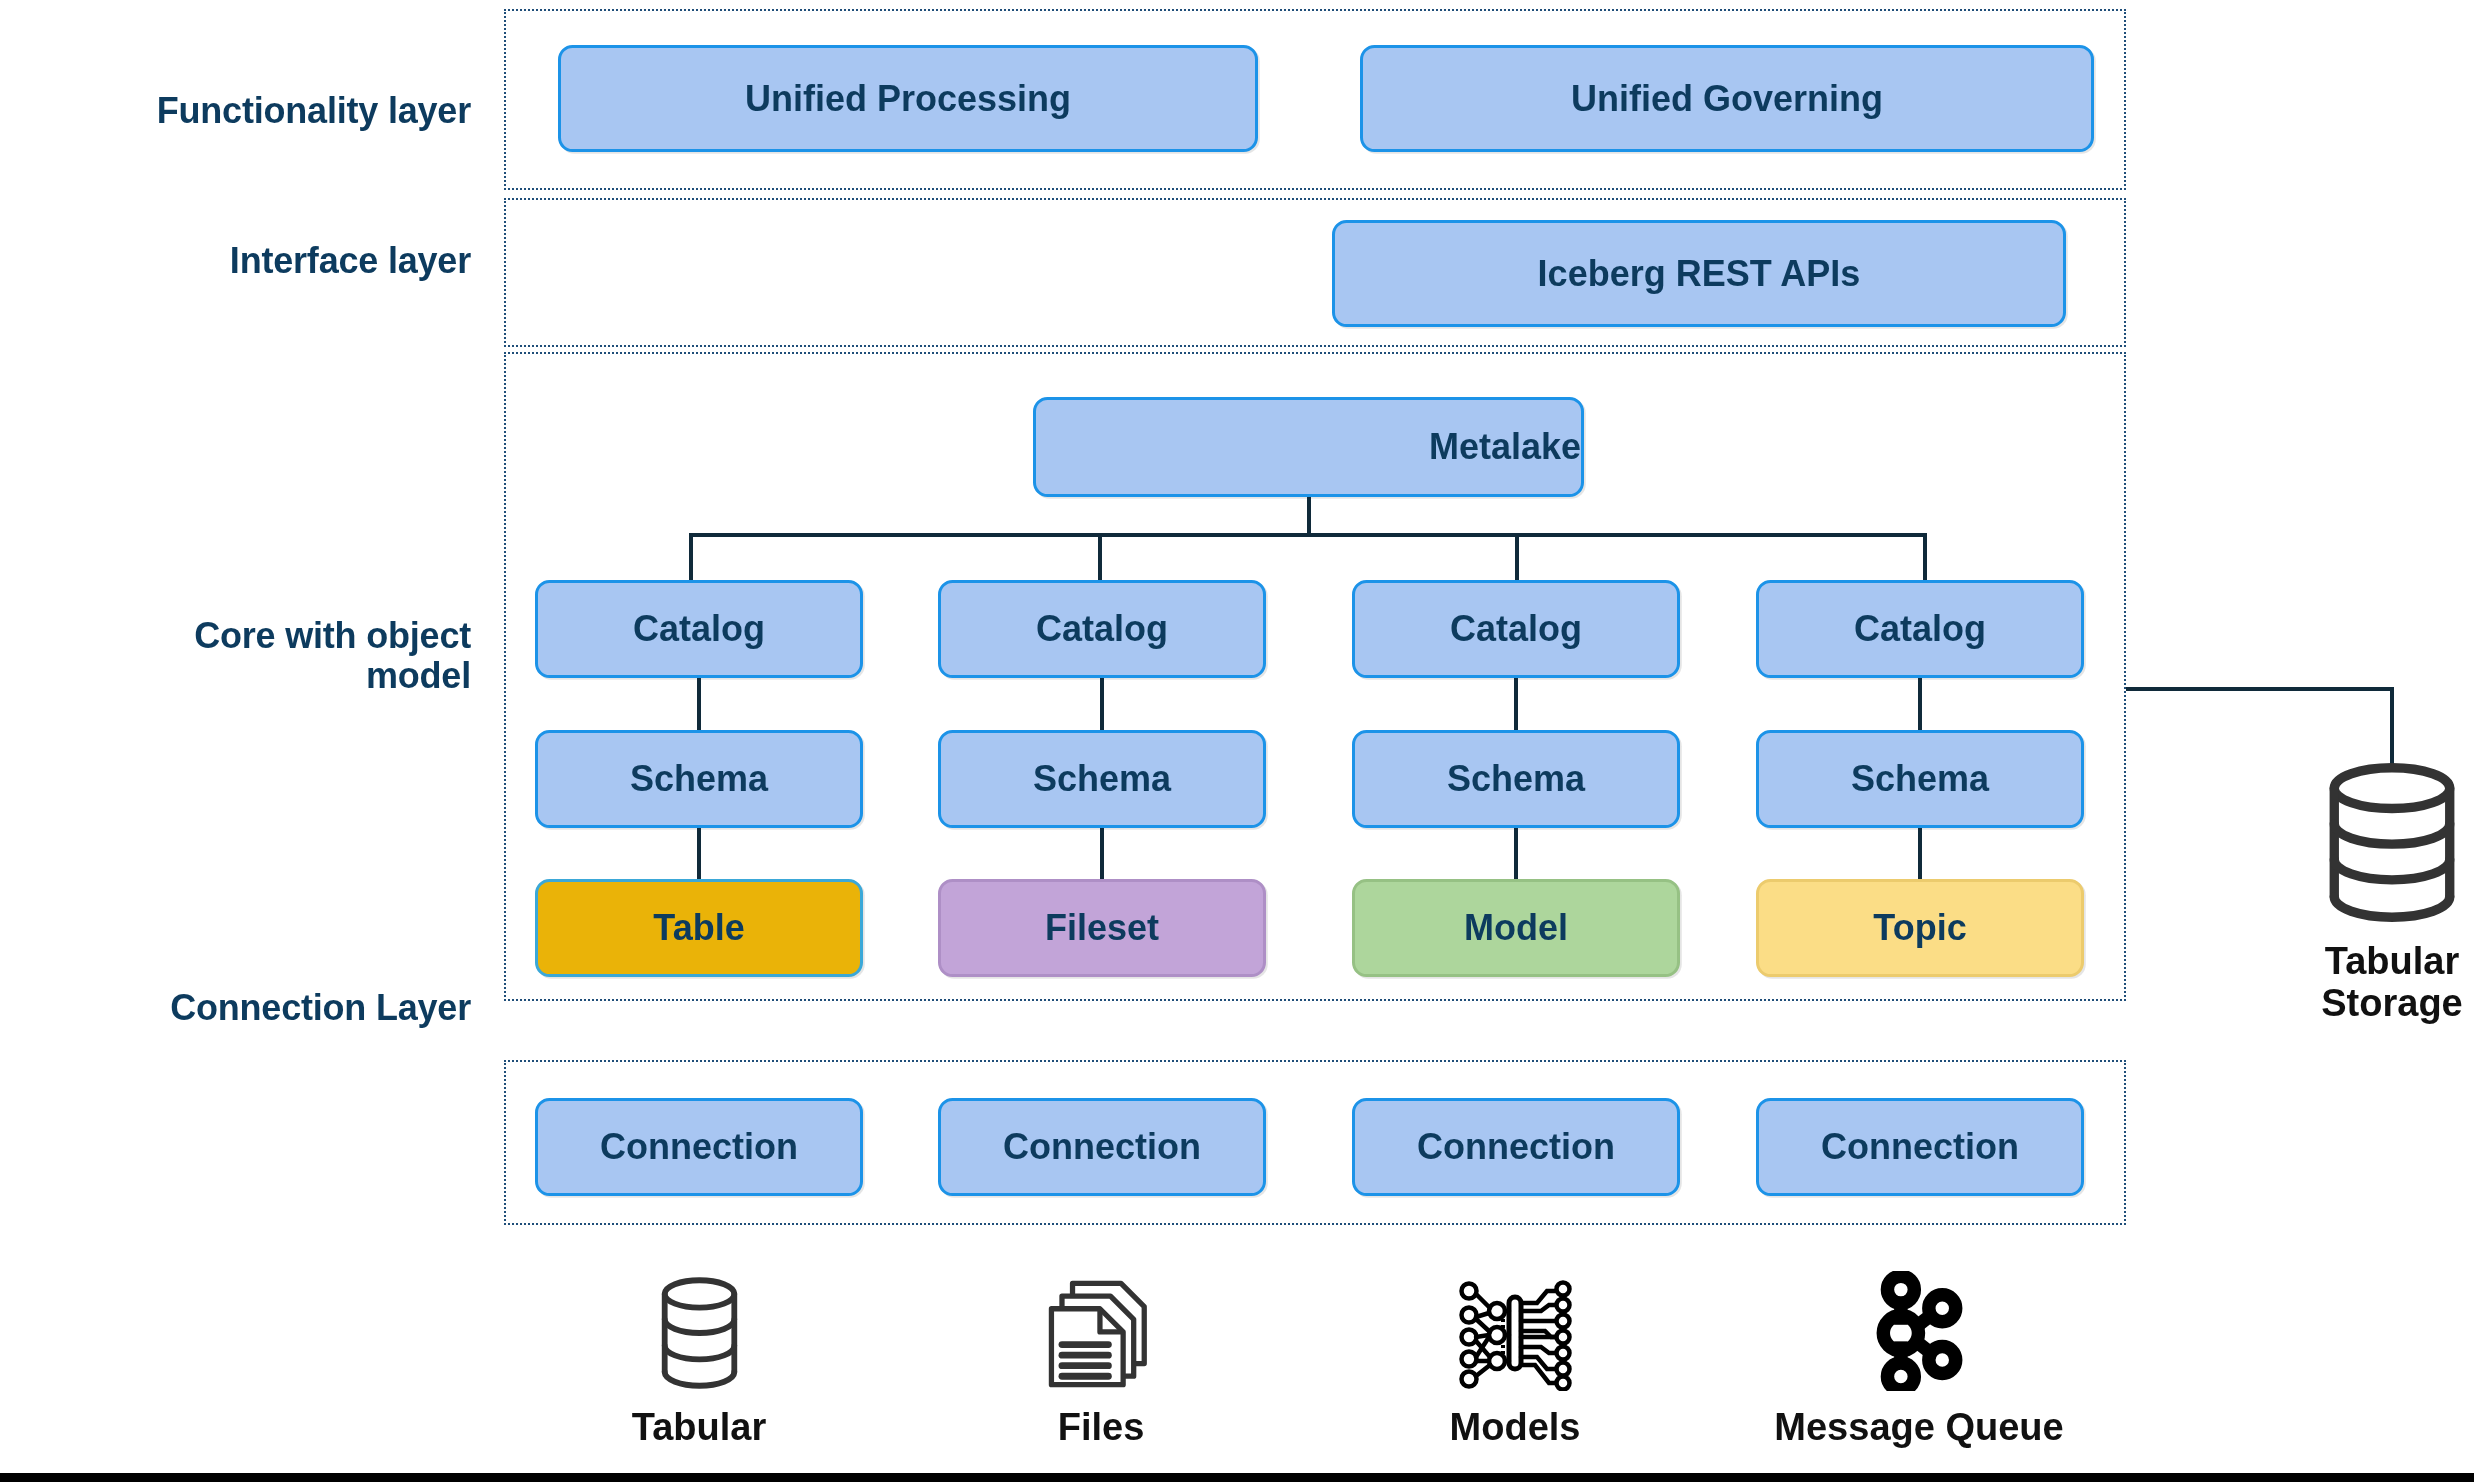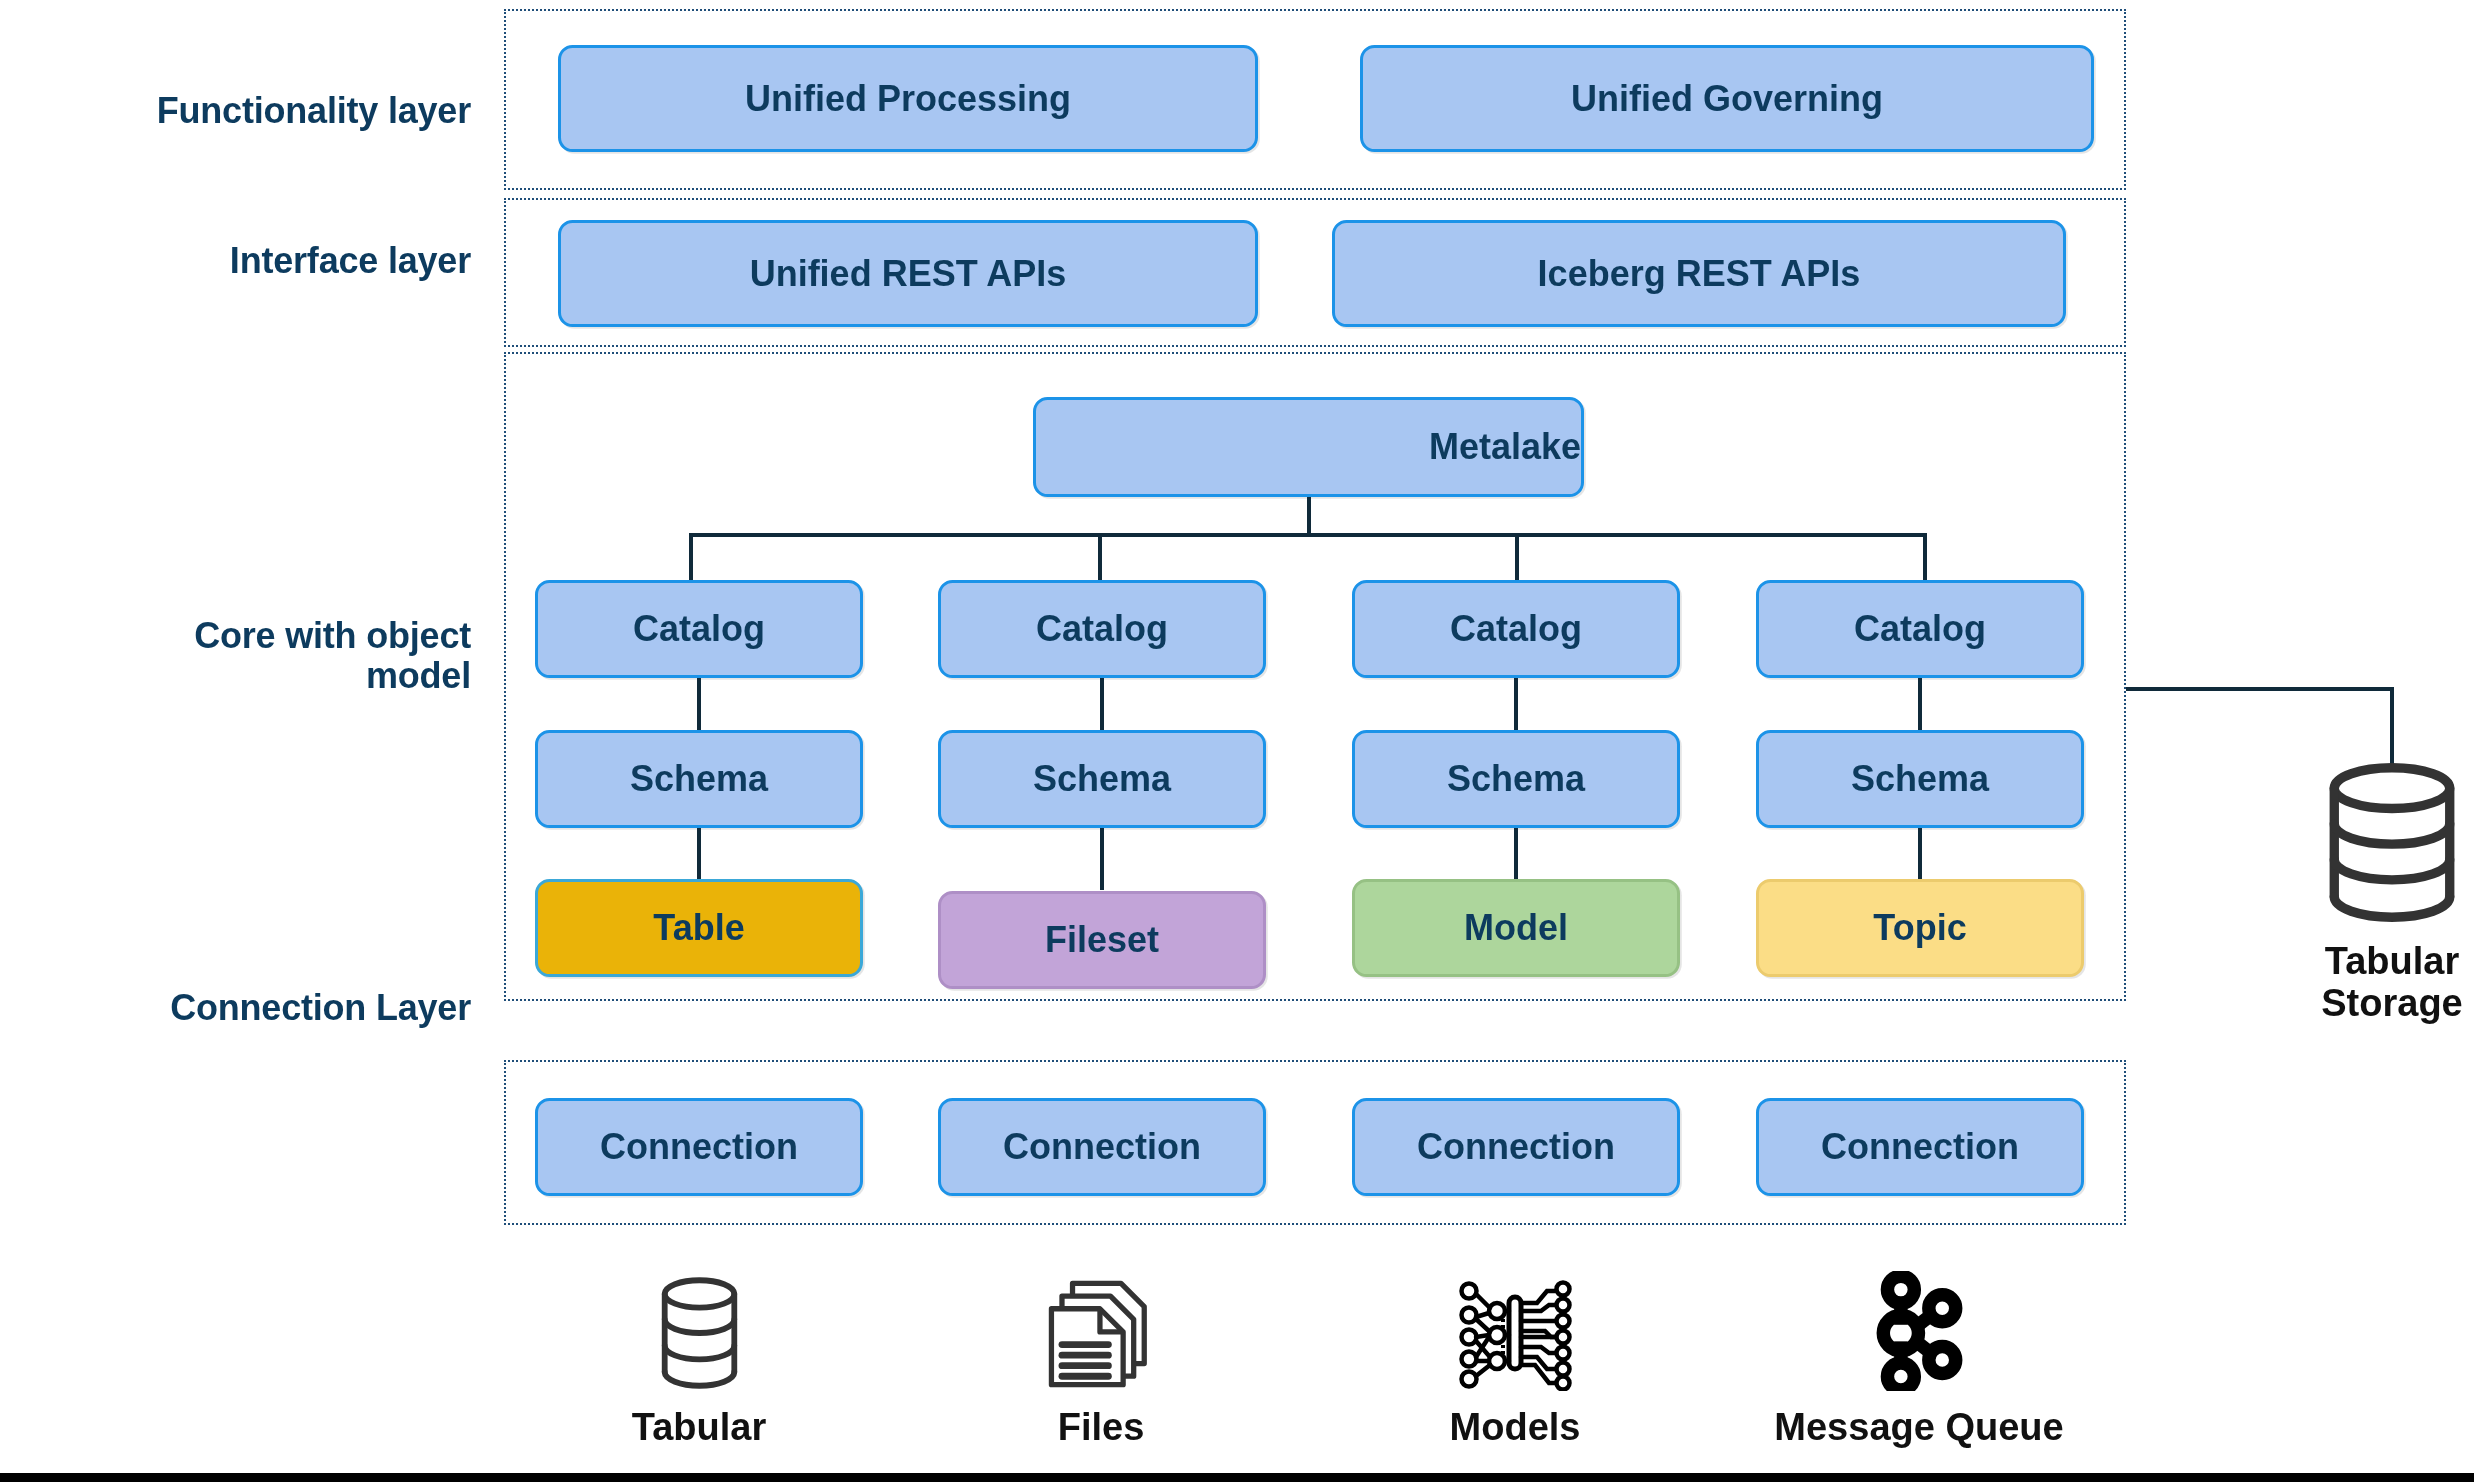--- a/index.html
+++ b/index.html
@@ -98,23 +98,20 @@
 
   <div class="node" style="left:558px;top:45px;width:700px;height:107px;">
     <span>Unified Processing</span>
   </div>
   <div class="node" style="left:1332px;top:45px;width:734px;height:107px;margin-left:28px;">
     <span>Unified Governing</span>
   </div>
 
   <div class="band" style="left:504px;top:198px;width:1622px;height:149px;"></div>
 
-  <div class="node" style="left:558px;top:220px;width:700px;height:107px;">
-    <span>Unified REST APIs</span>
-  </div>
   <div class="node" style="left:1332px;top:220px;width:734px;height:107px;">
     <span>Iceberg REST APIs</span>
   </div>
 
   <div class="band" style="left:504px;top:352px;width:1622px;height:649px;"></div>
 
   <div class="node" style="left:1033px;top:397px;width:551px;height:100px;justify-content:flex-end;">
     <span>Metalake</span>
   </div>
 
@@ -140,21 +137,21 @@
   </div>
 
   <div class="node" style="left:938px;top:580px;width:328px;height:98px;">
     <span>Catalog</span>
   </div>
   <div class="line v thin" style="left:1100px;top:678px;height:62px;"></div>
   <div class="node" style="left:938px;top:730px;width:328px;height:98px;">
     <span>Schema</span>
   </div>
   <div class="line v thin" style="left:1100px;top:828px;height:62px;"></div>
-  <div class="node leaf-fileset" style="left:938px;top:879px;width:328px;height:98px;margin-top:12px;">
+  <div class="node leaf-fileset" style="left:938px;top:879px;width:328px;height:98px;">
     <span>Fileset</span>
   </div>
 
   <div class="node" style="left:1352px;top:580px;width:328px;height:98px;">
     <span>Catalog</span>
   </div>
   <div class="line v thin" style="left:1514px;top:678px;height:62px;"></div>
   <div class="node" style="left:1352px;top:730px;width:328px;height:98px;">
     <span>Schema</span>
   </div>

